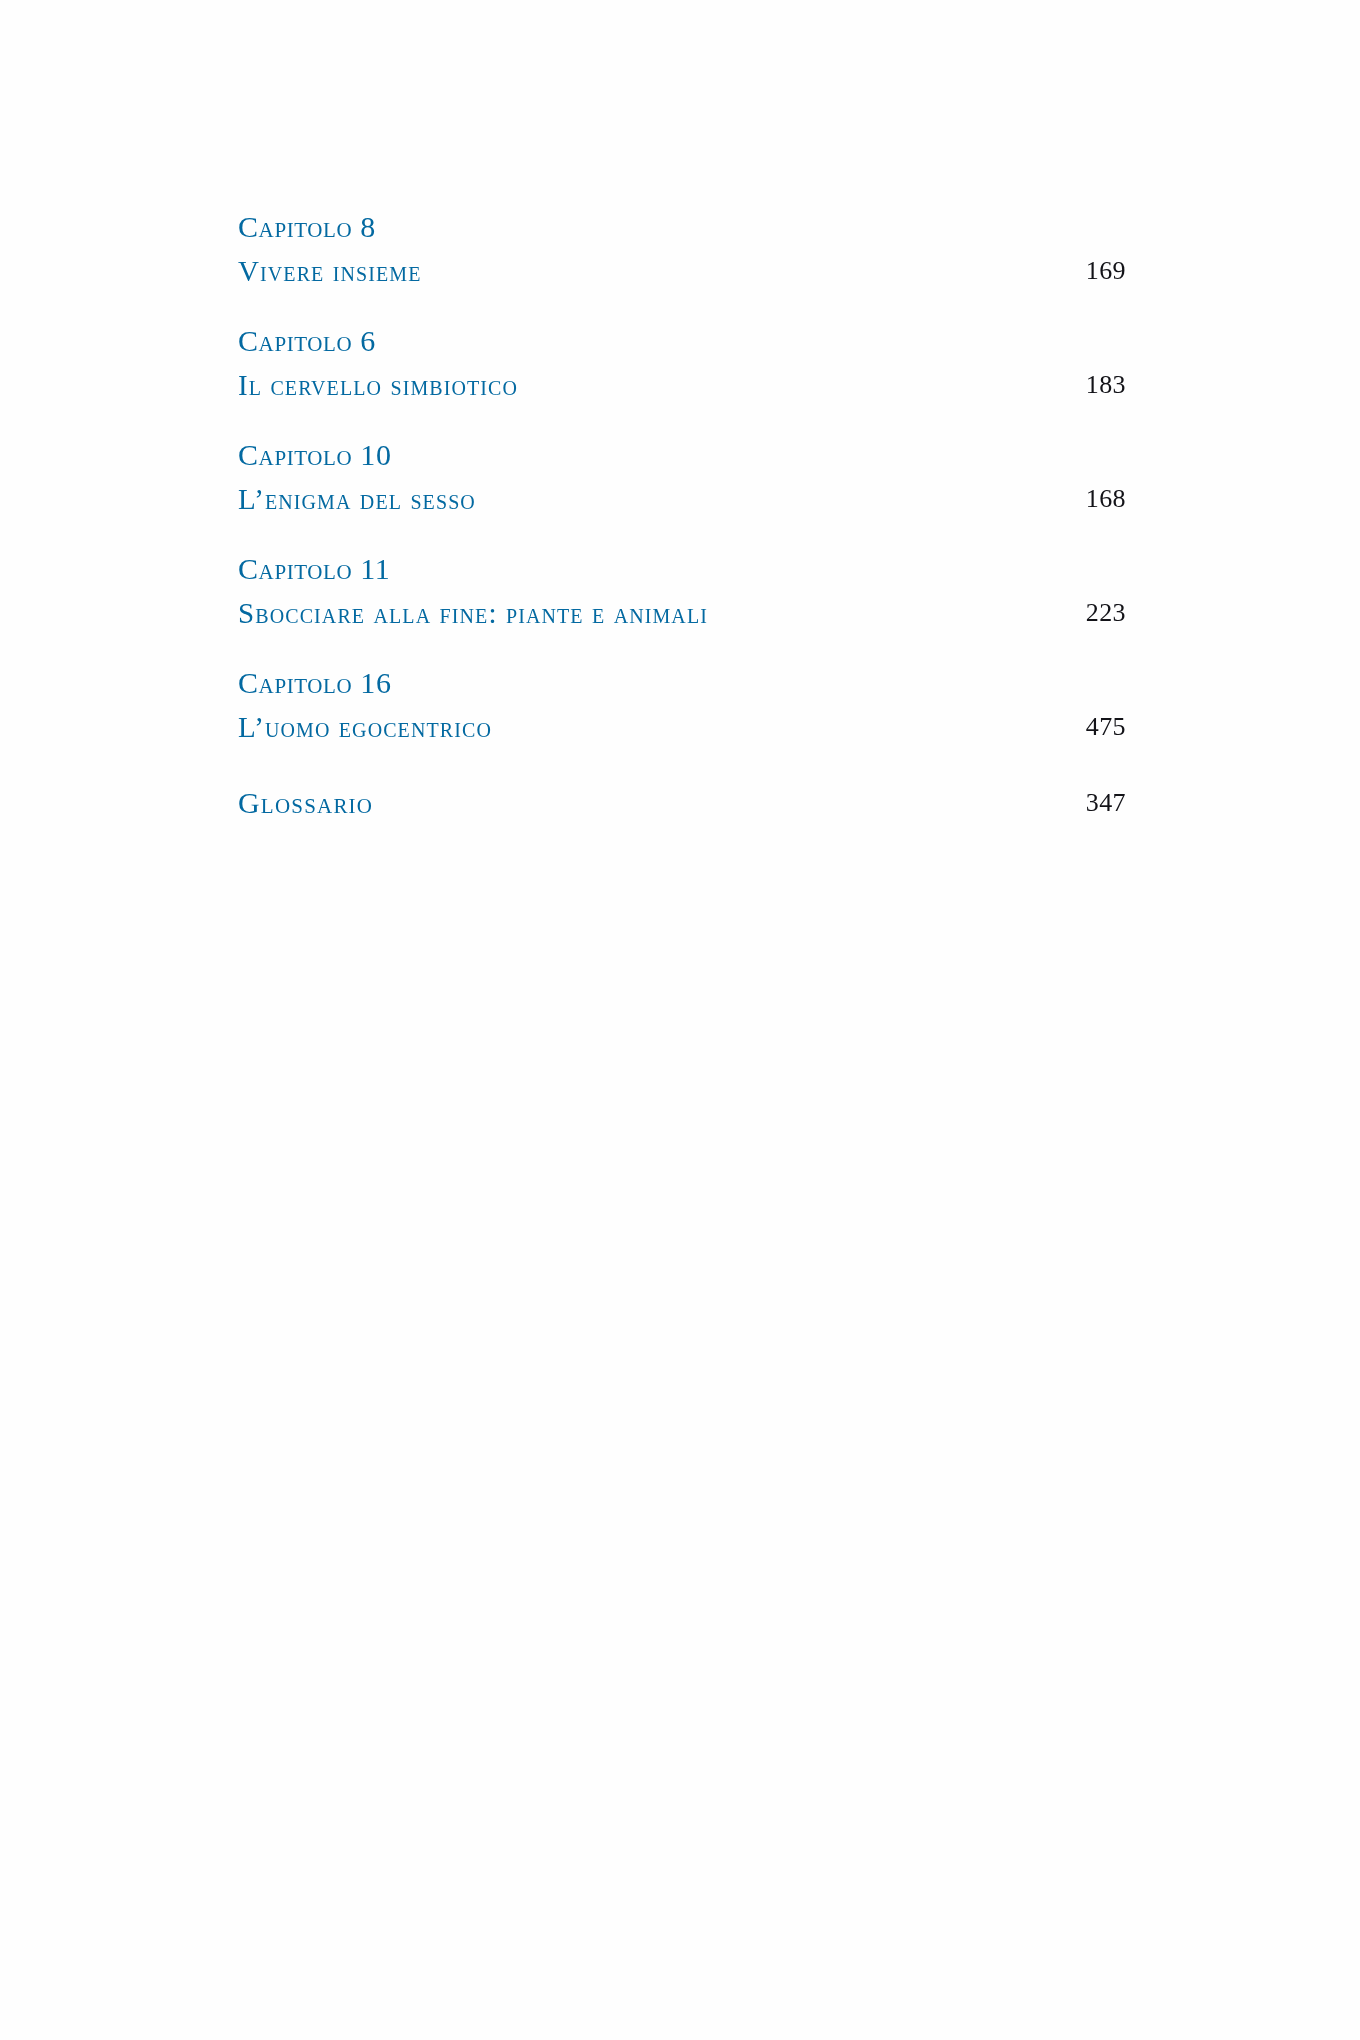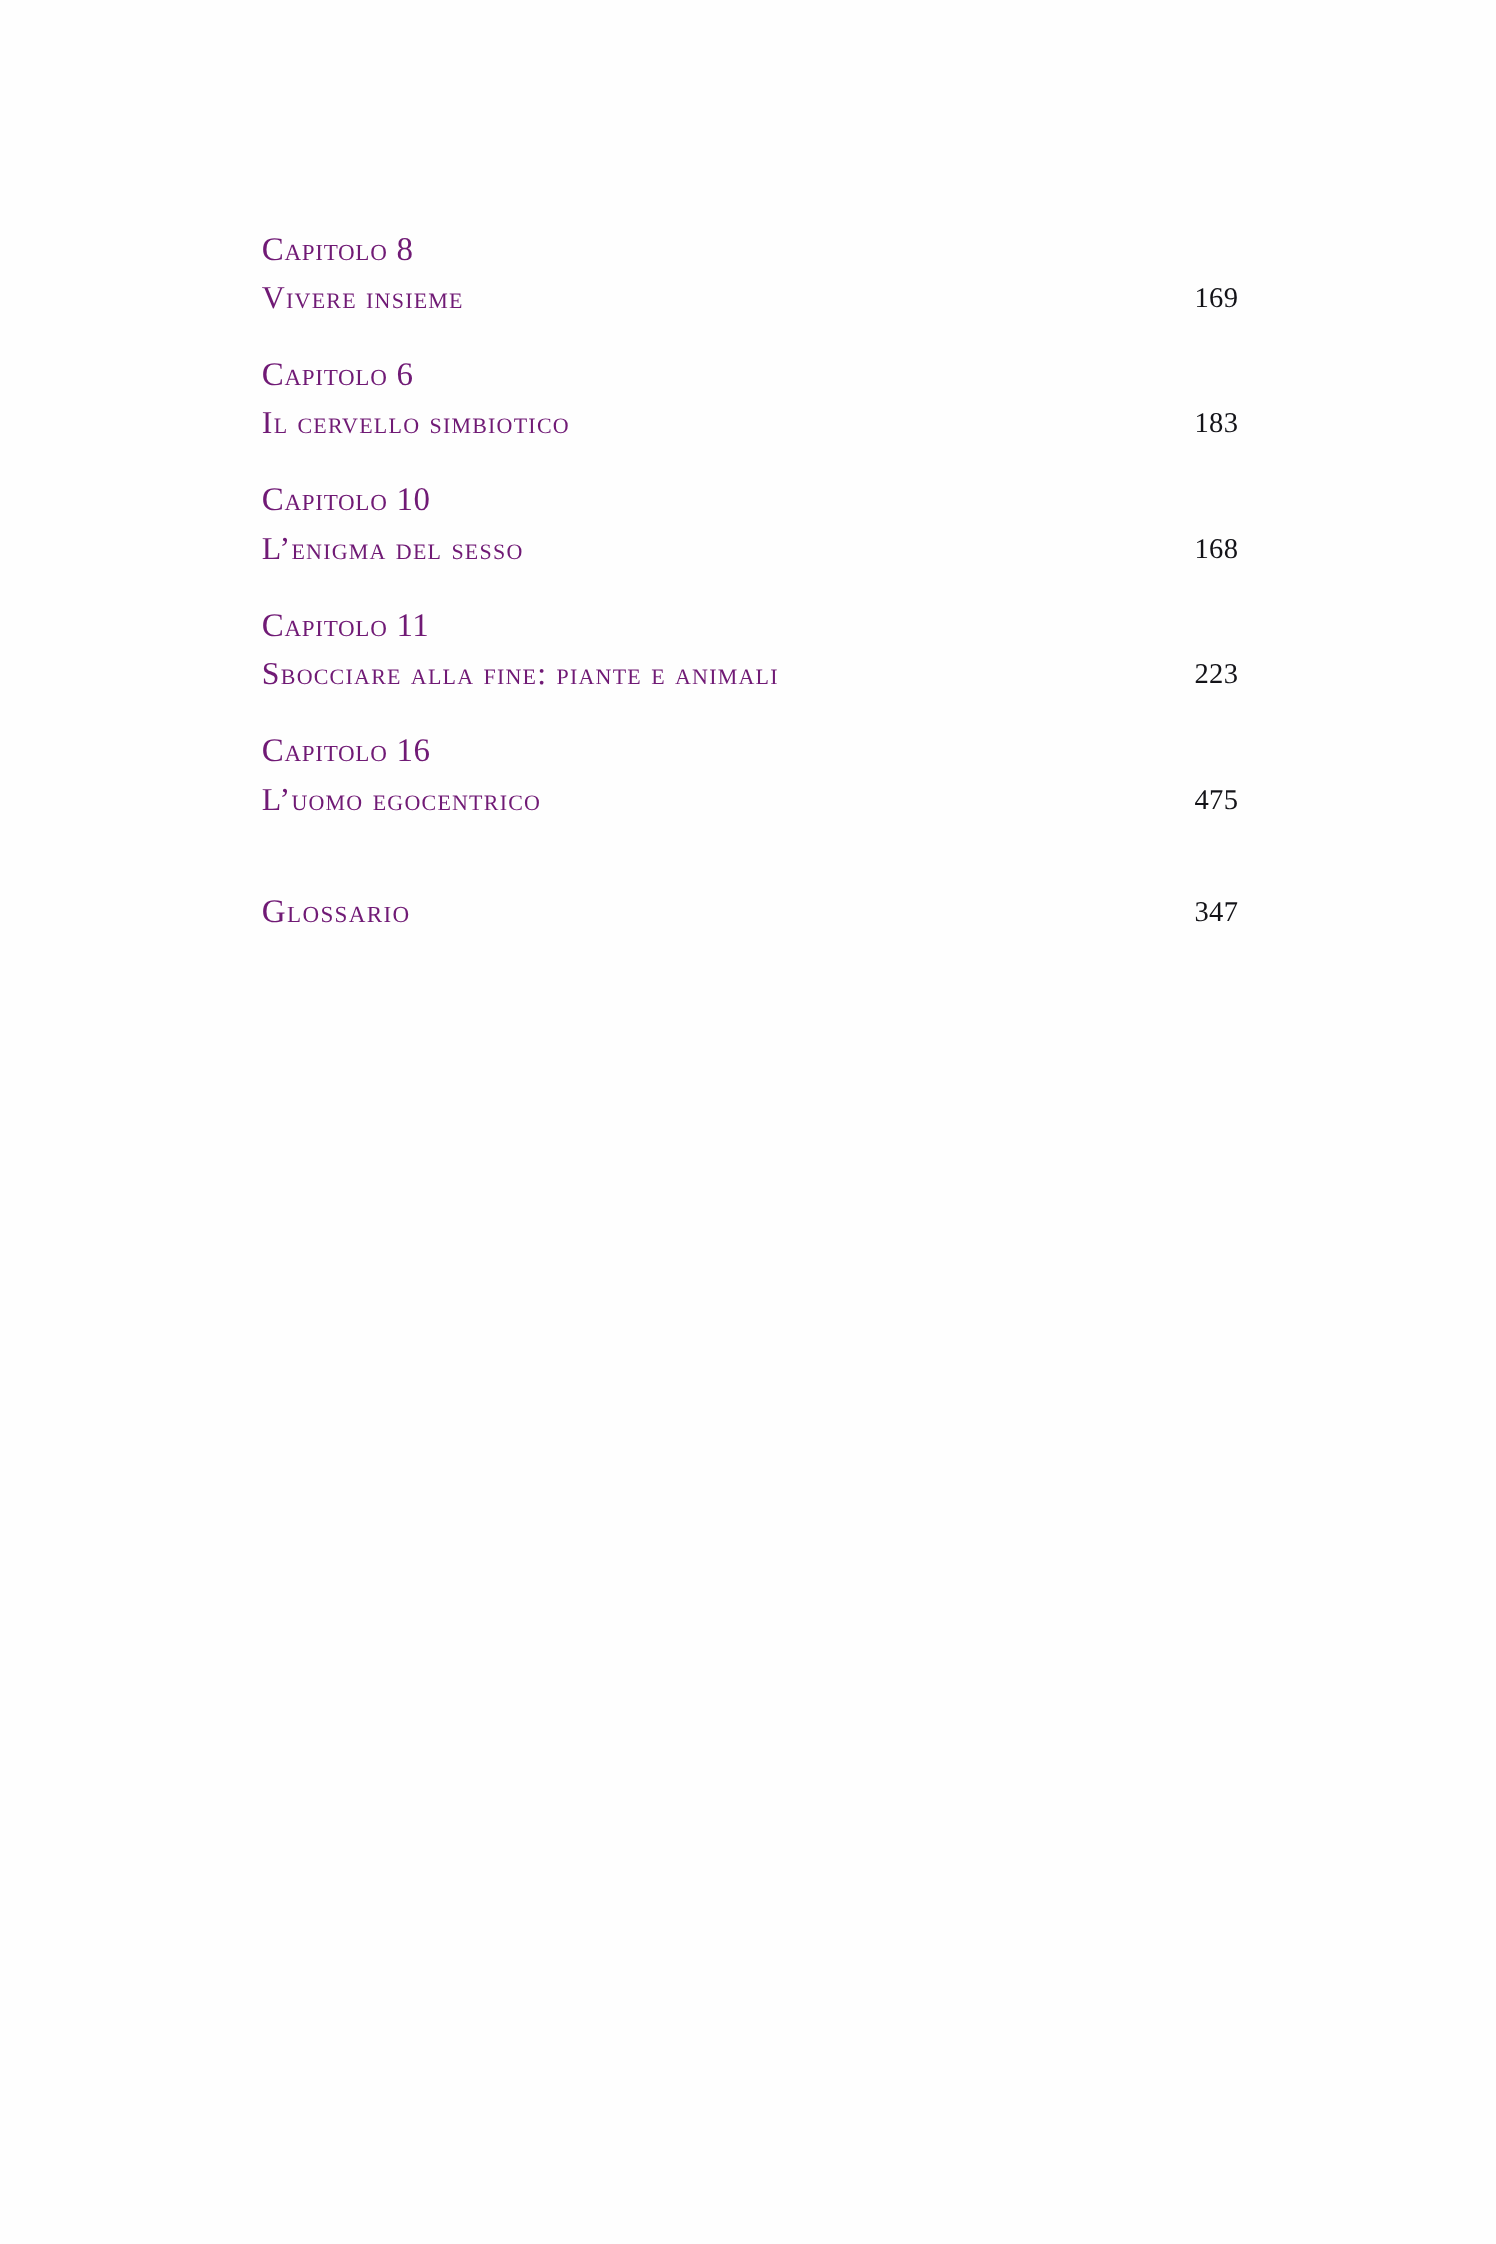--- a/index.html
+++ b/index.html
@@ -31,28 +31,28 @@
     top: 205px;
     width: 888px;
   }
 
   .toc-entry {
     position: relative;
     margin-bottom: 26px;
   }
 
   .toc-entry.glossary-entry {
-    margin-top: 58px;
+    margin-top: 32px;
   }
 
   .chapter-label,
   .chapter-title,
   .glossary-label {
     font-family: "Liberation Serif", "DejaVu Serif", serif;
-    color: #701a75;
+    color: #0369a1;
     letter-spacing: 0.6px;
   }
 
   .chapter-label {
     font-size: 30px;
     line-height: 44px;
     font-variant: small-caps;
     white-space: nowrap;
   }
 

